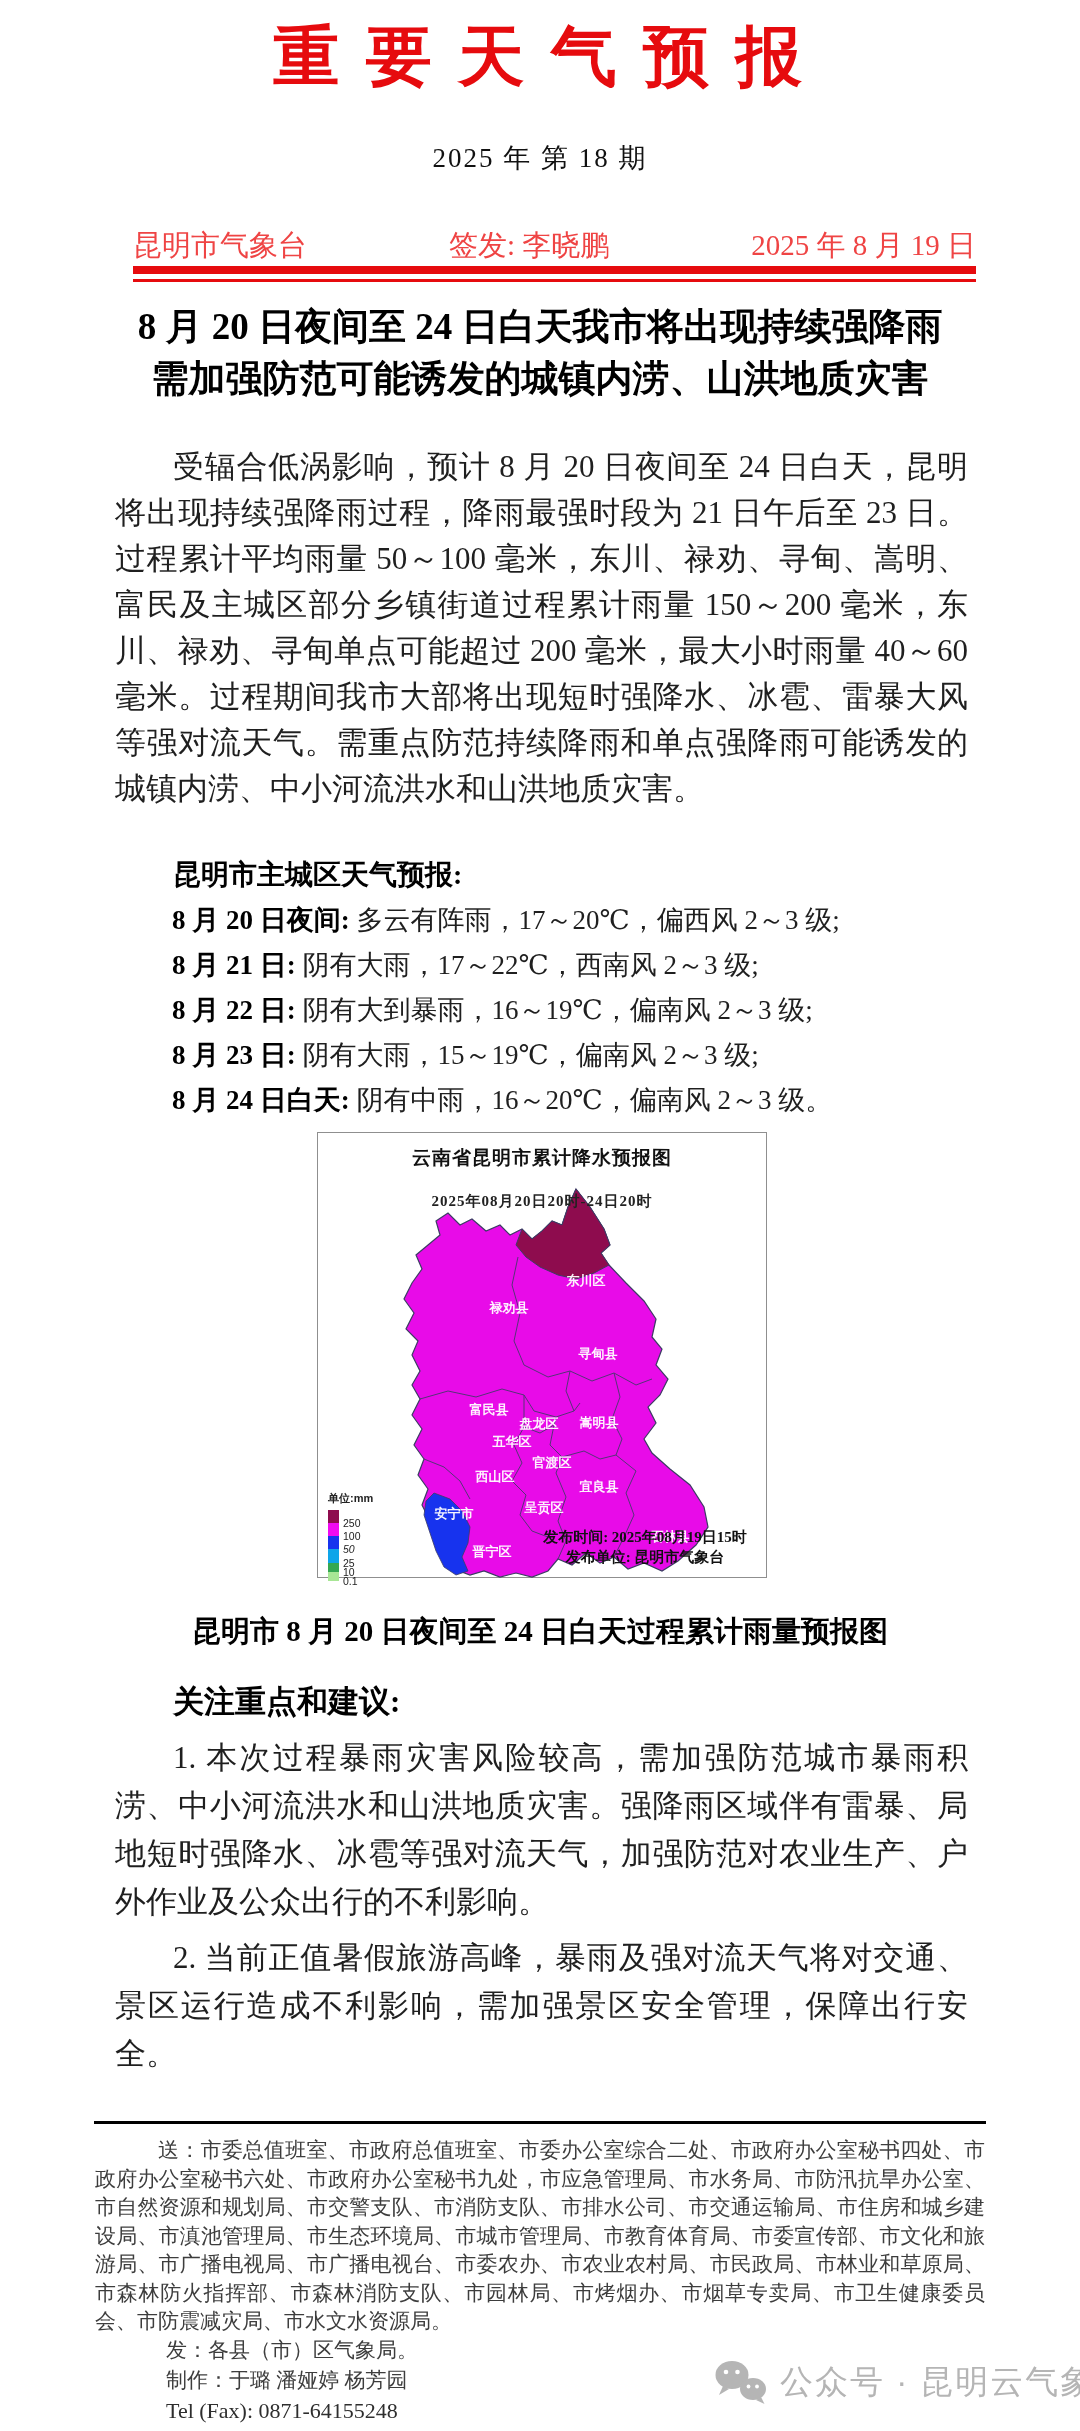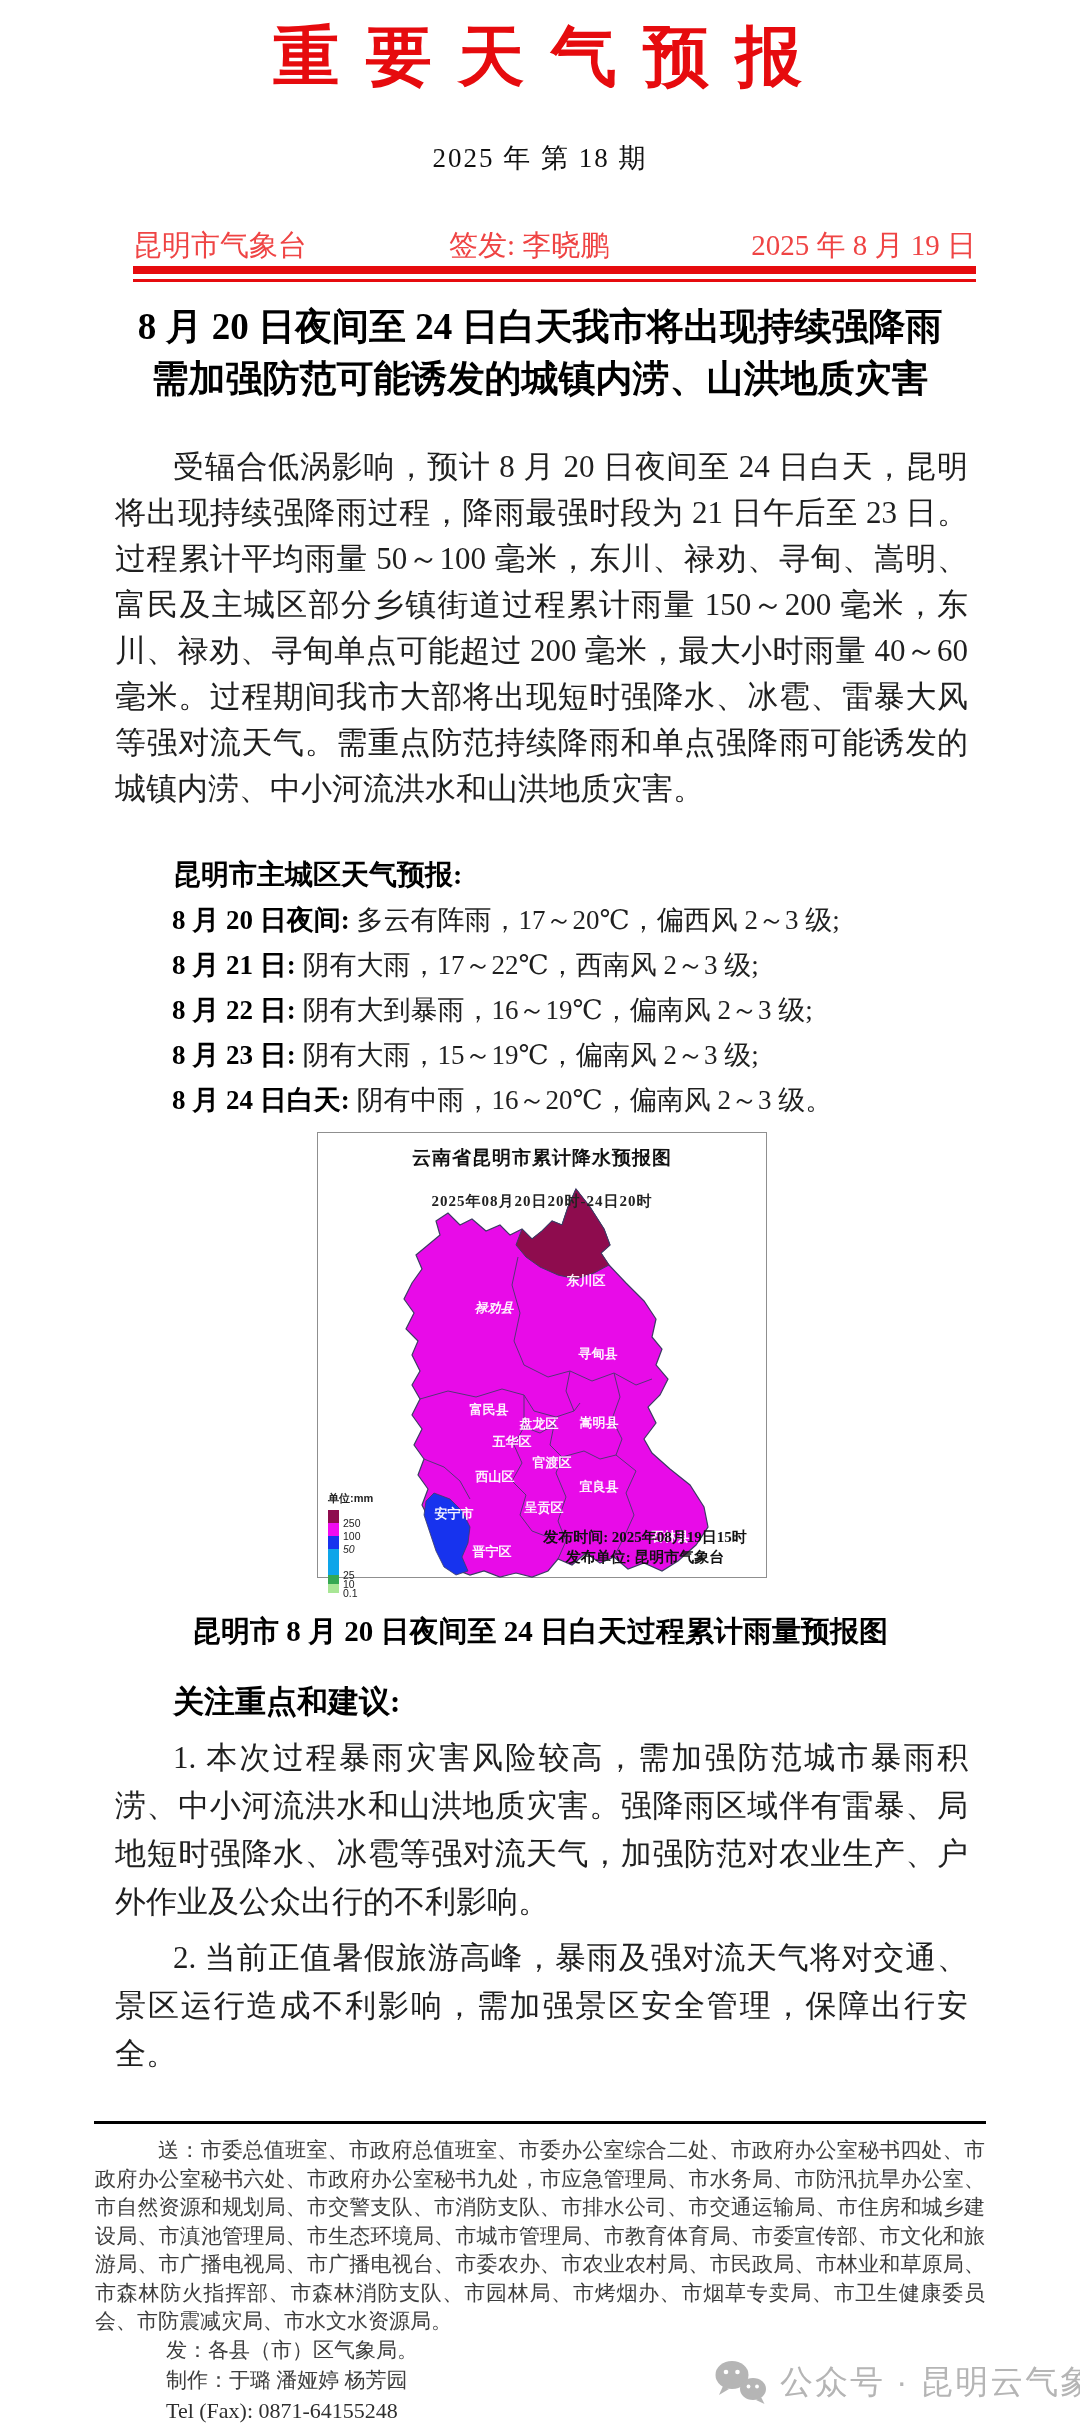--- a/index.html
+++ b/index.html
@@ -160,21 +160,21 @@
       <path fill="var(--blue)" stroke="var(--mapline)" stroke-width="0.8" d="
         M116,360 L132,366 L144,378 L152,394 L150,410 L144,424
         L150,438 L138,442 L126,434 L118,418 L112,400 L106,382 L108,368 Z"></path>
     </svg>
 
     <div class="abs map-title">云南省昆明市累计降水预报图</div>
     <div class="abs map-subtitle">2025年08月20日20时-24日20时</div>
 
     <div class="abs" id="district-layer" style="left:0;top:0;width:450px;height:446px;">
         <span class="district" style="left: 268px; top: 148px;">东川区</span>
-        <span class="district" style="left: 176px; top: 175px; font-style: italic;">禄劝县</span>
+        <span class="district" style="left: 191px; top: 175px;">禄劝县</span>
         <span class="district" style="left: 280px; top: 221px;">寻甸县</span>
         <span class="district" style="left: 171px; top: 277px;">富民县</span>
         <span class="district" style="left: 221px; top: 291px;">盘龙区</span>
         <span class="district" style="left: 272px; top: 290px; margin-left: 9px;">嵩明县</span>
         <span class="district" style="left: 194px; top: 309px;">五华区</span>
         <span class="district" style="left: 234px; top: 330px;">官渡区</span>
         <span class="district" style="left: 177px; top: 344px;">西山区</span>
         <span class="district" style="left: 281px; top: 354px;">宜良县</span>
         <span class="district" style="left: 136px; top: 381px;">安宁市</span>
         <span class="district" style="left: 226px; top: 375px;">呈贡区</span>
@@ -187,21 +187,21 @@
       <div id="legend-bar">
           <div class="lg-seg" style="height: 13px; background: rgb(142, 12, 78);">
             <span class="lg-label">250</span>
           </div>
           <div class="lg-seg" style="height: 13px; background: rgb(240, 10, 240);">
             <span class="lg-label">100</span>
           </div>
           <div class="lg-seg" style="height: 13px; background: rgb(23, 51, 238); font-style: italic;">
             <span class="lg-label">50</span>
           </div>
-          <div class="lg-seg" style="height: 26px; background: #0ea5e9;">
+          <div class="lg-seg" style="height: 14px; background: #0ea5e9;">
             <span class="lg-label">25</span>
           </div>
           <div class="lg-seg" style="height: 9px; background: rgb(53, 168, 82);">
             <span class="lg-label">10</span>
           </div>
           <div class="lg-seg" style="height: 9px; background: rgb(168, 230, 149);">
             <span class="lg-label">0.1</span>
           </div>
         </div>
     </div>

